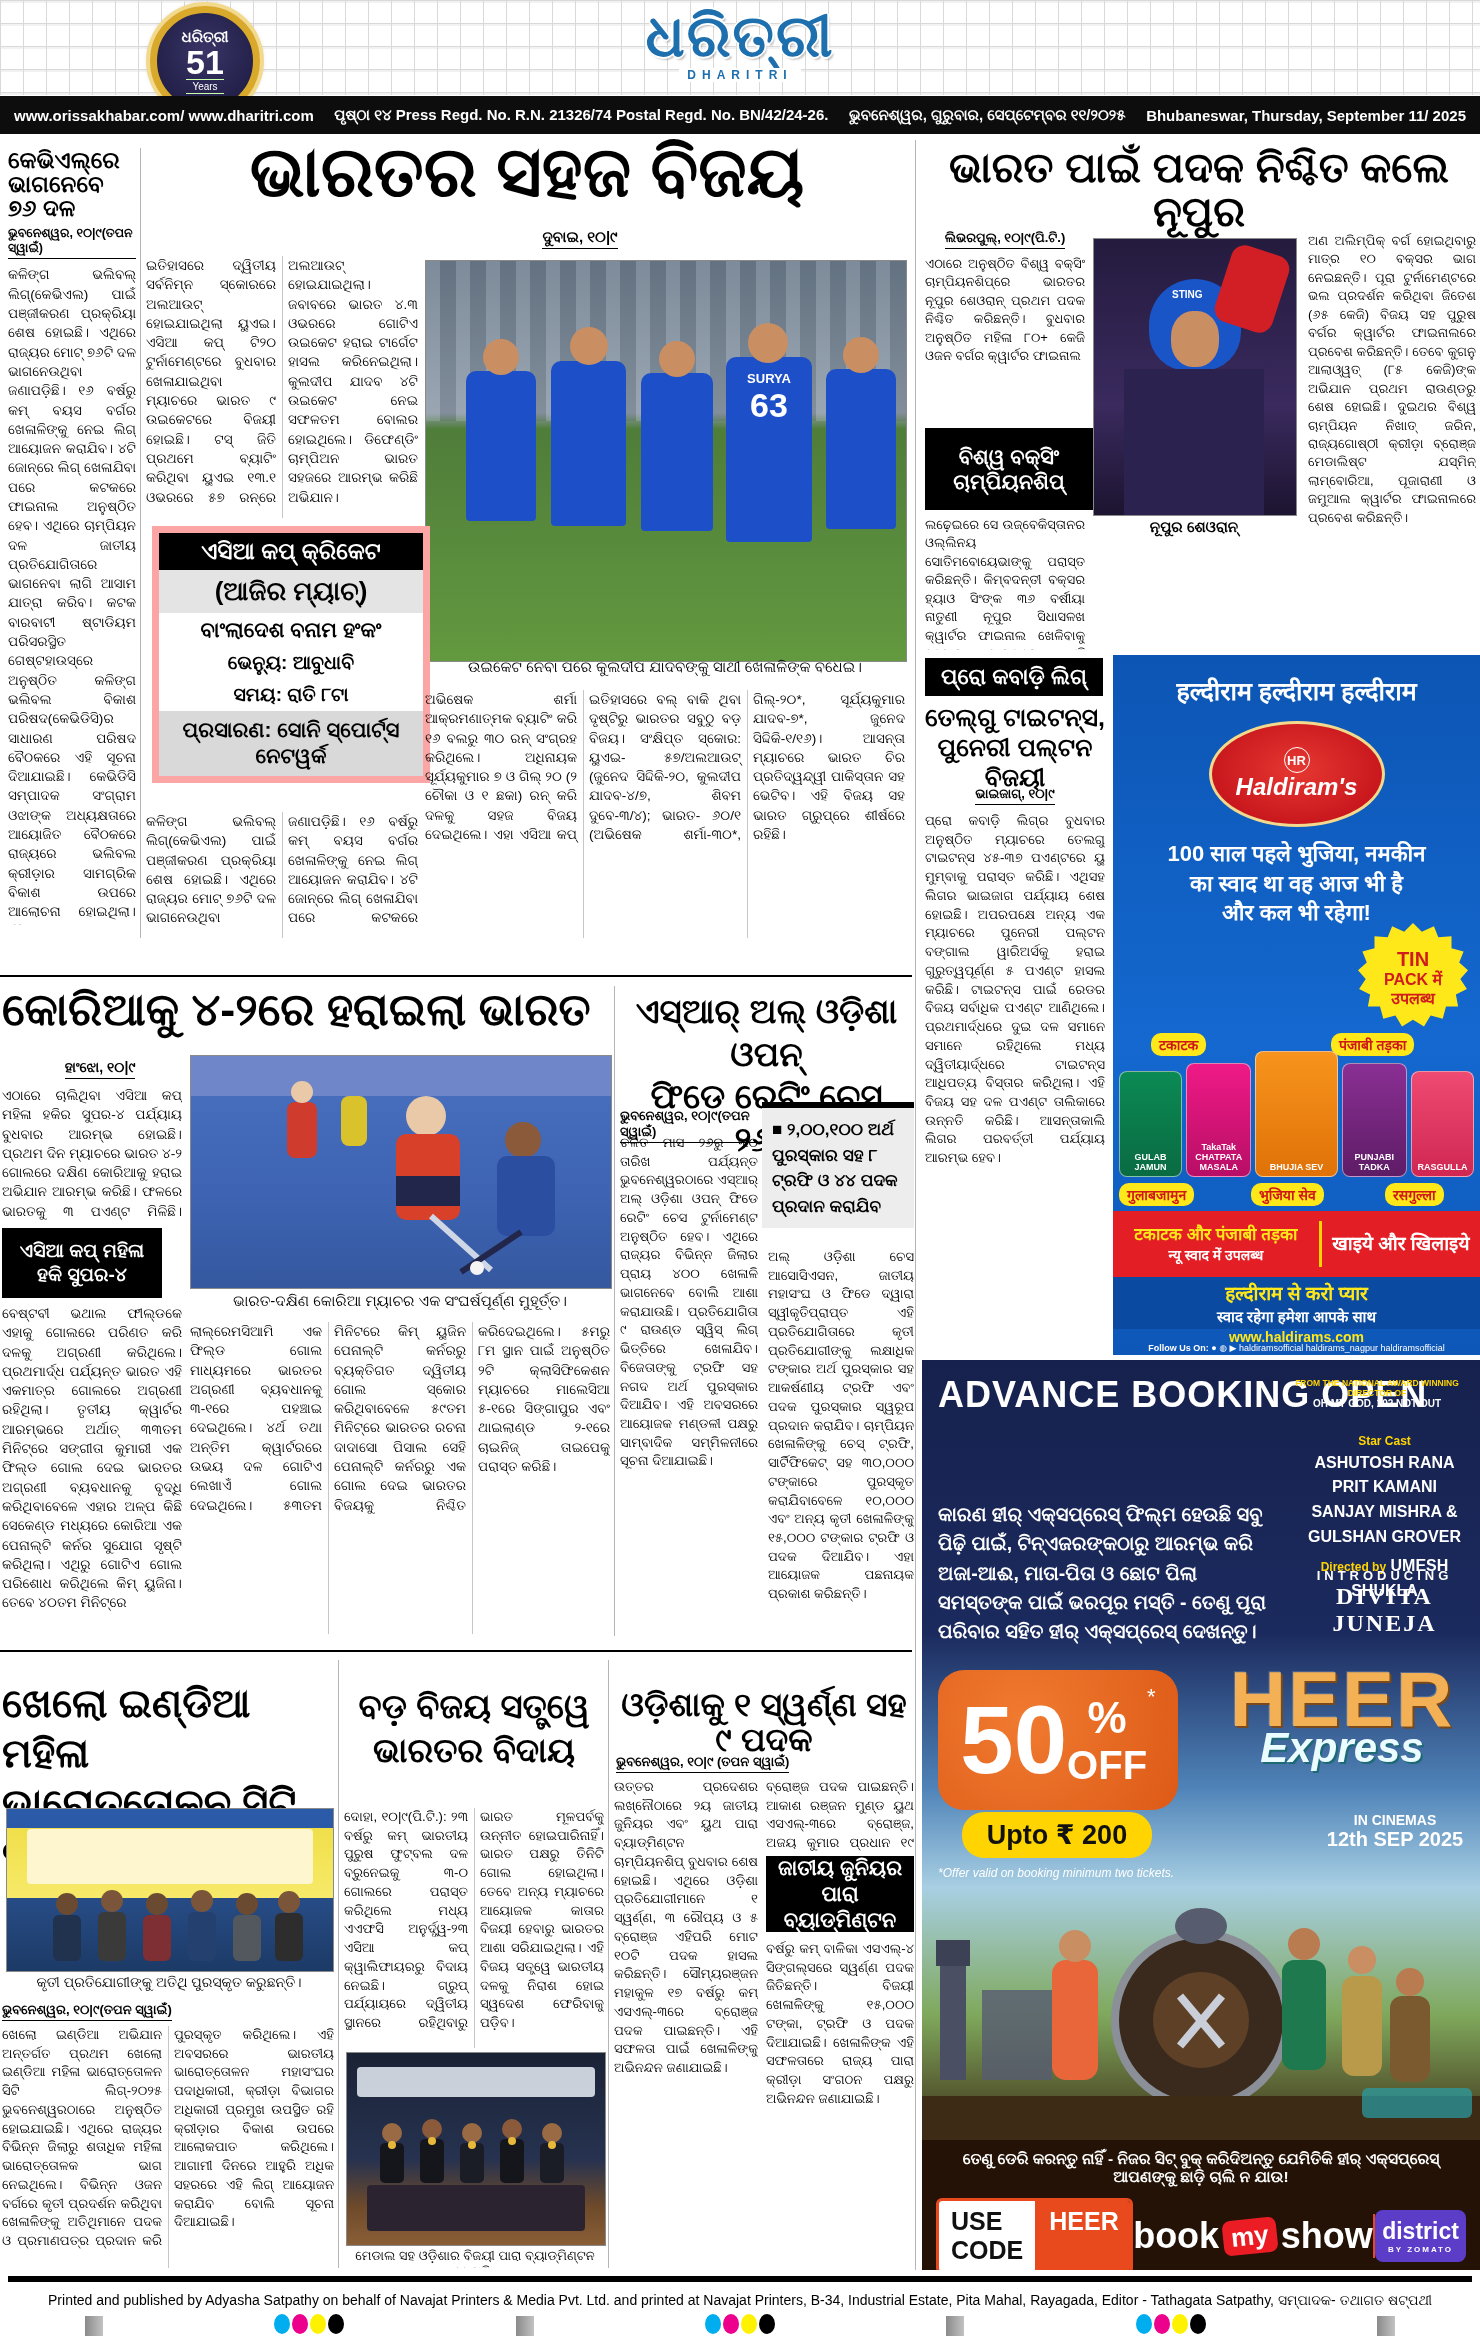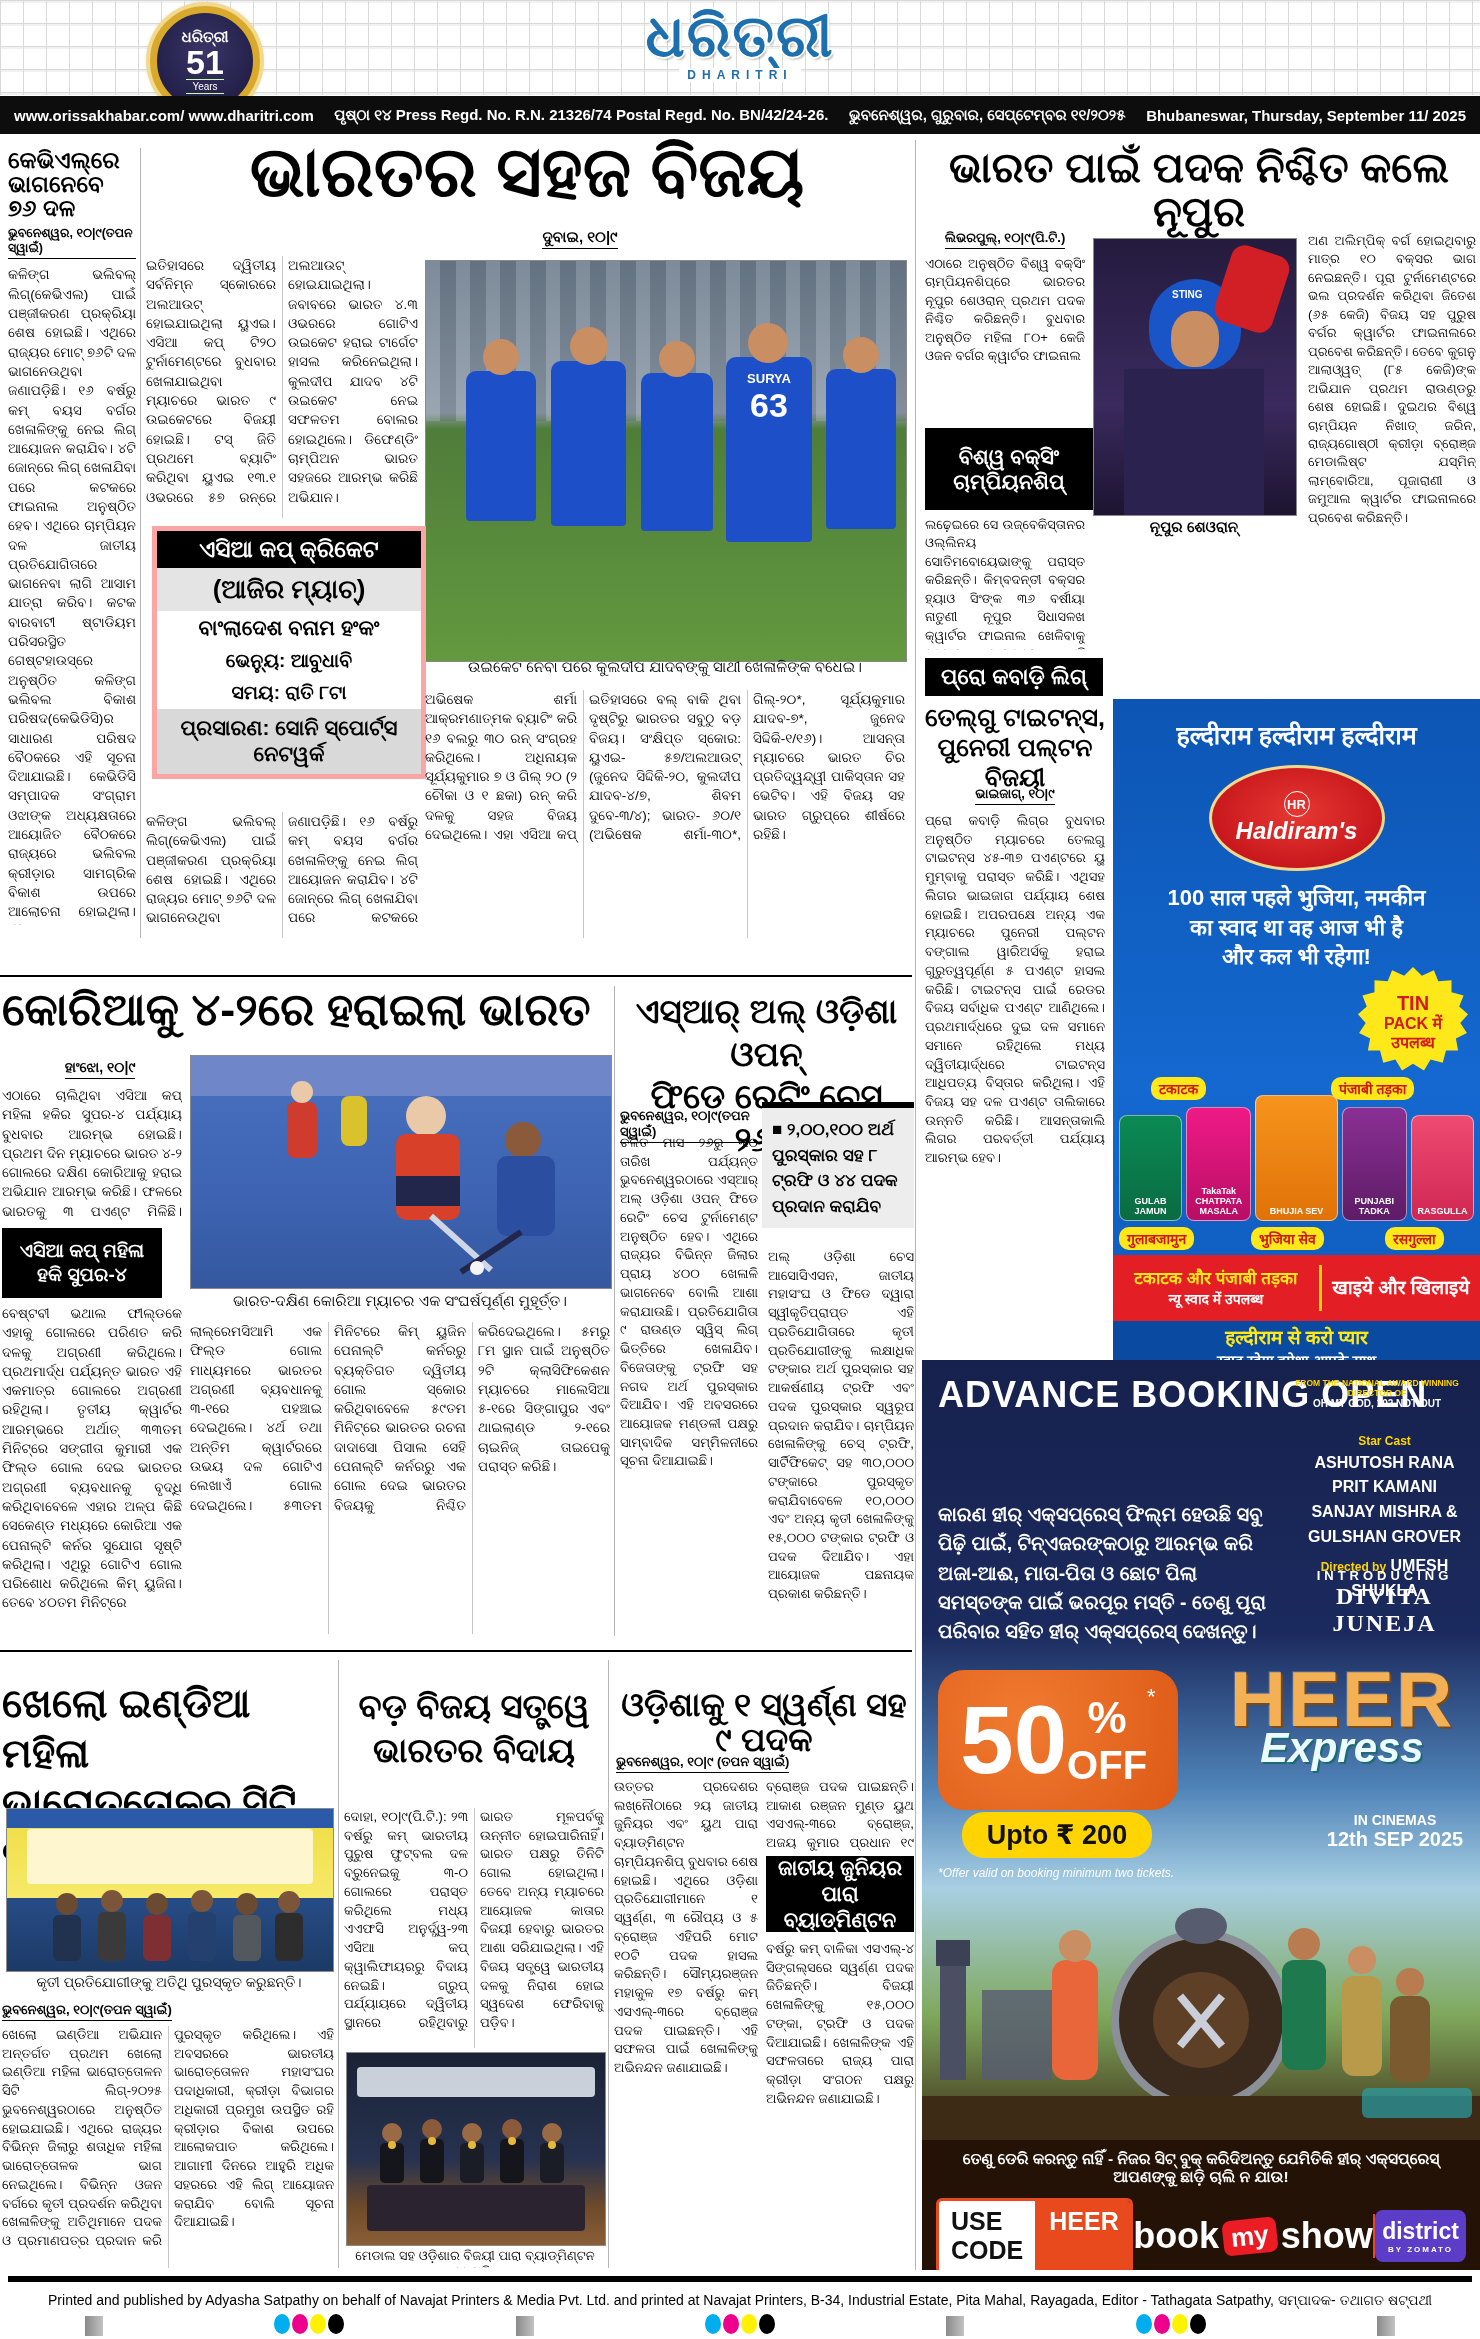--- a/index.html
+++ b/index.html
@@ -24,28 +24,28 @@
   .dateline{font-weight:bold;font-size:14px;border-bottom:1.5px solid #000;display:inline-block;padding-bottom:2px;}
   .body-txt{font-size:13.6px;line-height:1.42;text-align:justify;overflow:hidden;}
   .cols2{column-count:2;column-gap:12px;column-rule:1px solid #c6c6c6;}
   .cols3{column-count:3;column-gap:12px;column-rule:1px solid #c6c6c6;}
   .caption{font-size:15px;text-align:center;overflow:hidden;}
   .blackbox{background:#000;color:#fff;font-weight:bold;text-align:center;display:flex;flex-direction:column;align-items:center;justify-content:center;}
   .vline{background:#b5b5b5;width:1px;}
   .hline{background:#000;}
   .photo{overflow:hidden;border:1px solid #8a8a8a;}
   
-  .matchbox{border:5px solid #fca5a5;background:#fff;}
+  .matchbox{border:7px solid #fca5a5;background:#fff;}
   .matchbox .hd{background:#000;color:#fff;font-weight:bold;font-size:23px;text-align:center;padding:5px 2px;}
   .matchbox .sub{background:#e4e4e4;font-weight:bold;font-size:26px;text-align:center;padding:6px 2px;}
   .matchbox .row{font-weight:bold;font-size:19px;text-align:center;padding:5px 2px;}
   .matchbox .bb{background:#d9d9d9;font-weight:bold;font-size:21px;text-align:center;padding:6px 2px;line-height:1.25;}
   .prizebox{background:#ededed;border-top:6px solid #000;font-weight:bold;font-size:17px;padding:9px 10px;line-height:1.5;}
   
-  .hald{background:linear-gradient(180deg,#0c55b4 0%,#1468cf 55%,#0d57b8 100%);color:#fff;overflow:hidden;margin-top:44px;}
+  .hald{background:linear-gradient(180deg,#0c55b4 0%,#1468cf 55%,#0d57b8 100%);color:#fff;overflow:hidden;}
   .hald .topline{font-weight:bold;font-size:25px;text-align:center;}
   .hald-logo{background:radial-gradient(ellipse at 50% 45%,#e63832 0%,#c7161c 75%);border:3px solid #f2d98c;border-radius:50%;display:flex;flex-direction:column;align-items:center;justify-content:center;color:#fff;}
   .hald-logo .hr{font-size:13px;border:1.5px solid #fff;border-radius:50%;width:24px;height:24px;display:flex;align-items:center;justify-content:center;font-weight:bold;}
   .hald-logo .nm{font-size:24px;font-weight:bold;font-style:italic;}
   .hald .tag{font-weight:bold;font-size:22px;text-align:center;line-height:1.35;}
   .star{background:#ffe81a;color:#d01c1c;border-radius:14px;clip-path:polygon(50% 0%,58% 8%,69% 3%,73% 13%,85% 12%,85% 23%,96% 26%,92% 36%,100% 43%,93% 51%,99% 60%,89% 65%,91% 76%,80% 76%,77% 87%,66% 84%,60% 94%,50% 88%,40% 94%,34% 84%,23% 87%,20% 76%,9% 76%,11% 65%,1% 60%,7% 51%,0% 43%,8% 36%,4% 26%,15% 23%,15% 12%,27% 13%,31% 3%,42% 8%);
     display:flex;flex-direction:column;align-items:center;justify-content:center;font-weight:bold;text-align:center;}
   .pill{background:#ffe81a;color:#cf1717;font-weight:bold;border-radius:10px;font-size:14px;padding:2px 8px;text-align:center;white-space:nowrap;}
   .prod{border-radius:8px;display:flex;align-items:flex-end;justify-content:center;color:#fff;font-weight:bold;font-size:9px;text-align:center;padding-bottom:4px;border:1px solid rgba(255,255,255,.5);}
   .hald .redband{background:#e31e24;display:flex;align-items:center;}

